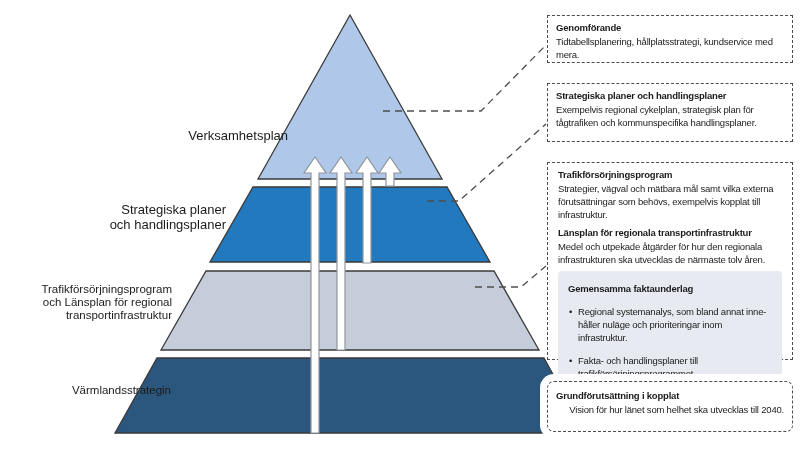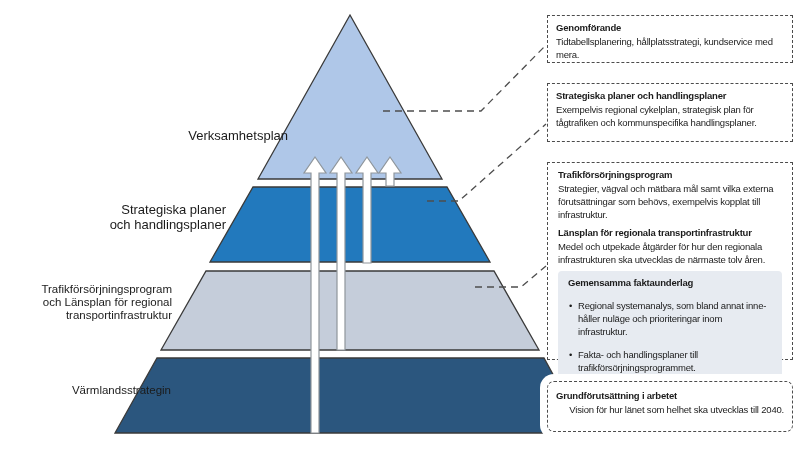--- a/index.html
+++ b/index.html
@@ -33,21 +33,21 @@
   #box-strategiska{top:83px;height:59px;}
   #box-trafik{top:162px;height:198px;padding-left:10px;padding-right:10px;}
   #box-grund{
     top:381px;height:51px;background:#fff;border-radius:7px;
     box-shadow:0 0 0 7px #fff;padding-top:7px;
   }
   #box-grund p{white-space:nowrap;text-align:right;}
   .sec{margin-bottom:5px;}
   .subbox{
     margin-top:2px;background:var(--c-subbox-bg);border-radius:4px;
-    padding:5px 10px 7px 10px;
+    padding:11px 10px 7px 10px;
   }
   .bullet{position:relative;padding-left:10px;margin-top:10px;}
   .bullet::before{content:"\2022";position:absolute;left:1px;top:0;}
 </style>
 </head>
 <body>
 
 <div id="stage">
 
   <svg id="pyramid-svg" width="800" height="450" viewBox="0 0 800 450">
@@ -95,17 +95,17 @@
       <p>Medel och utpekade åtgärder för hur den regionala infrastrukturen ska utvecklas de närmaste tolv åren.</p>
     </div>
     <div class="subbox">
       <div class="ttl">Gemensamma faktaunderlag</div>
       <div class="bullet">Regional systemanalys, som bland annat inne-håller nuläge och prioriteringar inom infrastruktur.</div>
       <div class="bullet">Fakta- och handlingsplaner till trafikförsörjningsprogrammet.</div>
     </div>
   </div>
 
   <div class="callout" id="box-grund">
-    <div class="ttl">Grundförutsättning i arbetet</div>
+    <div class="ttl">Grundförutsättning i kopplat</div>
     <p>Vision för hur länet som helhet ska utvecklas till 2040.</p>
   </div>
 
 </div>
 
 </body></html>

